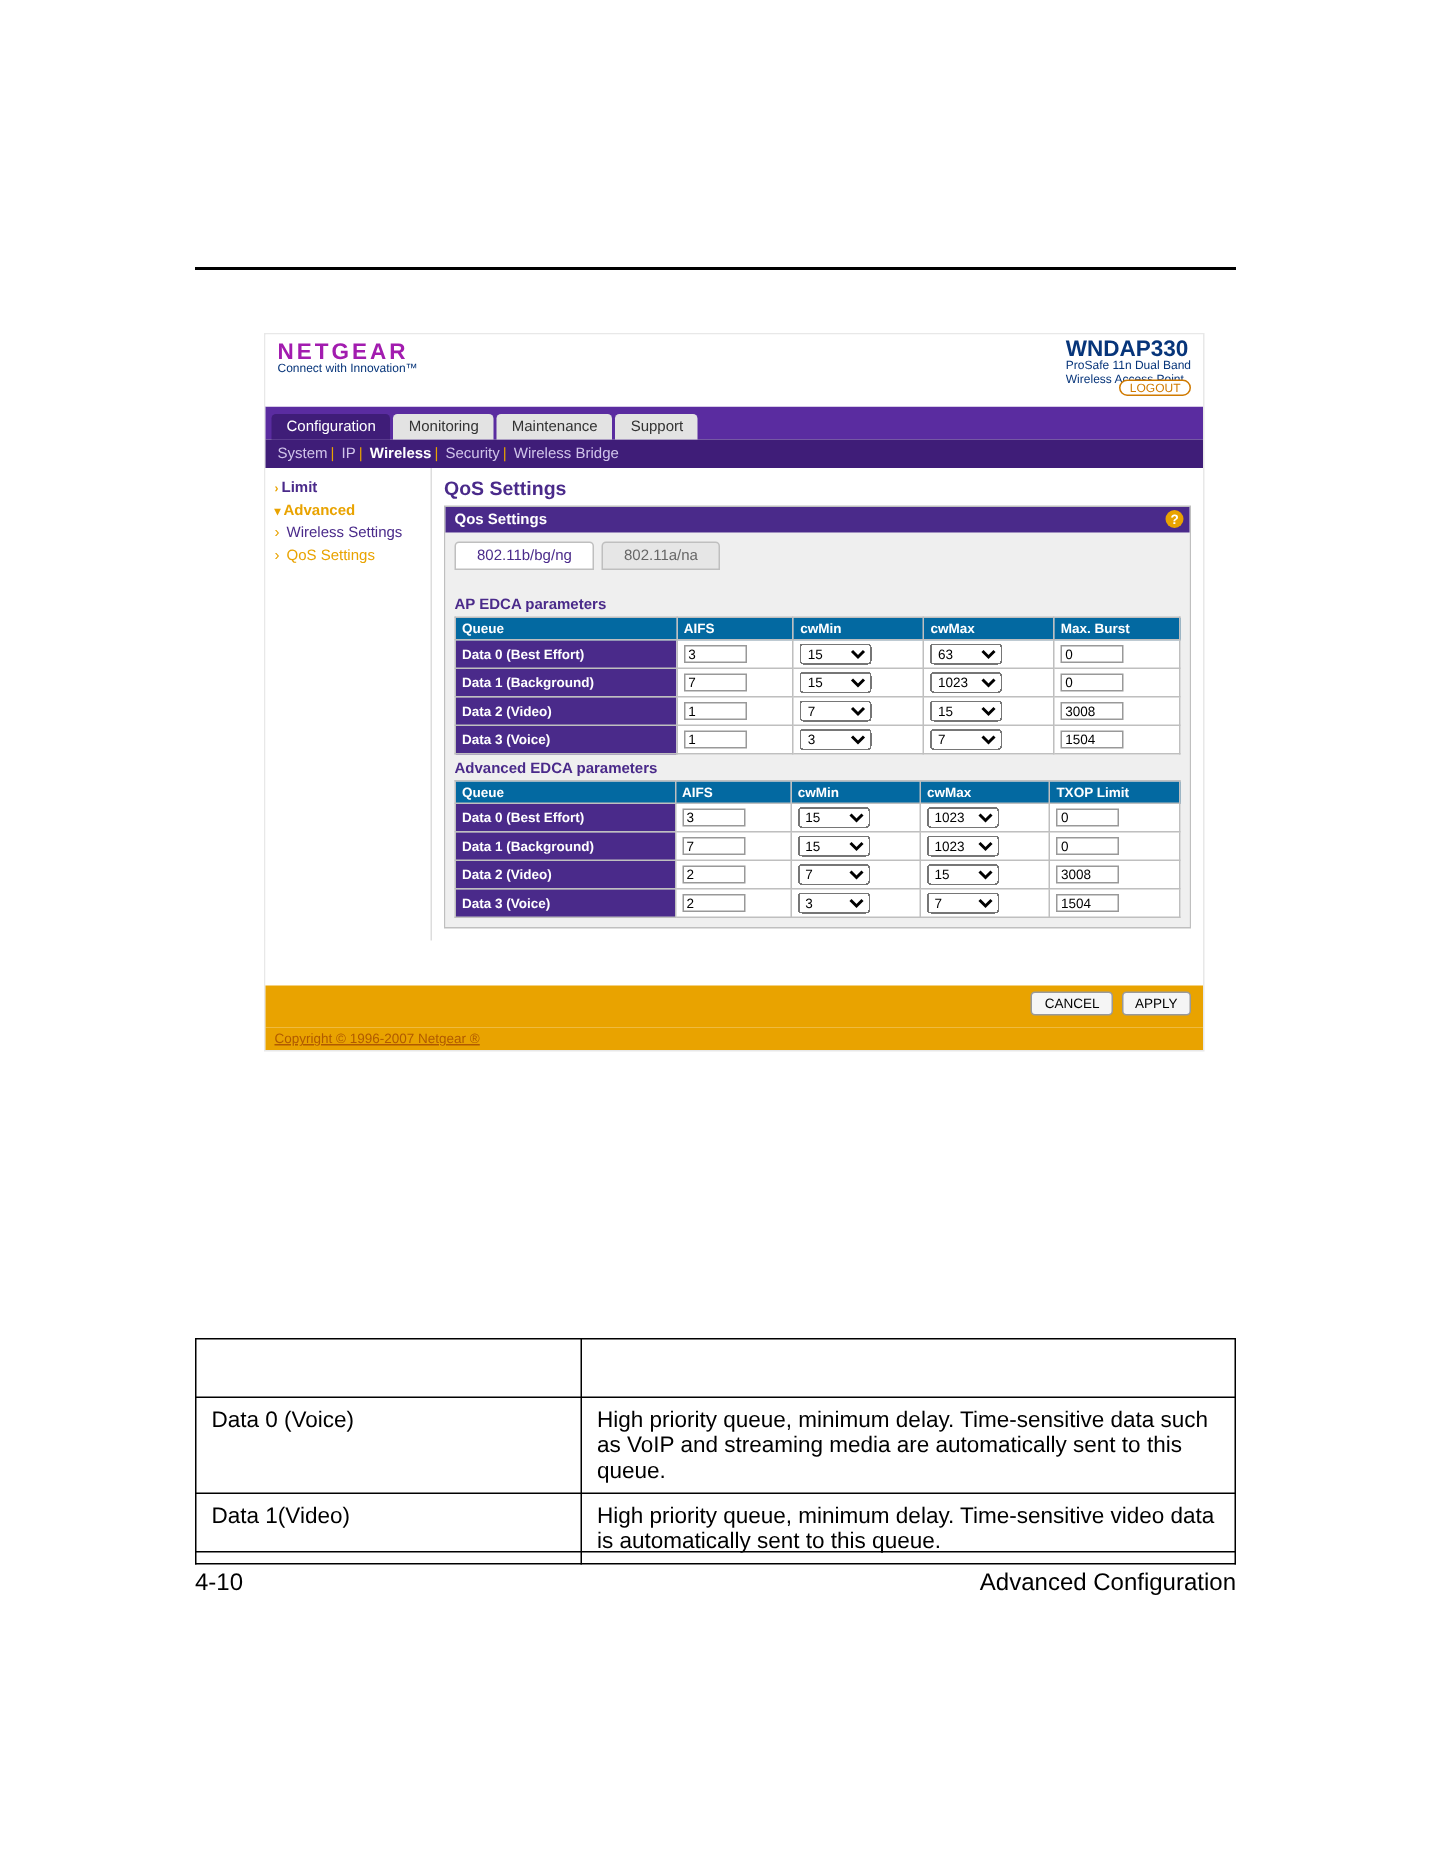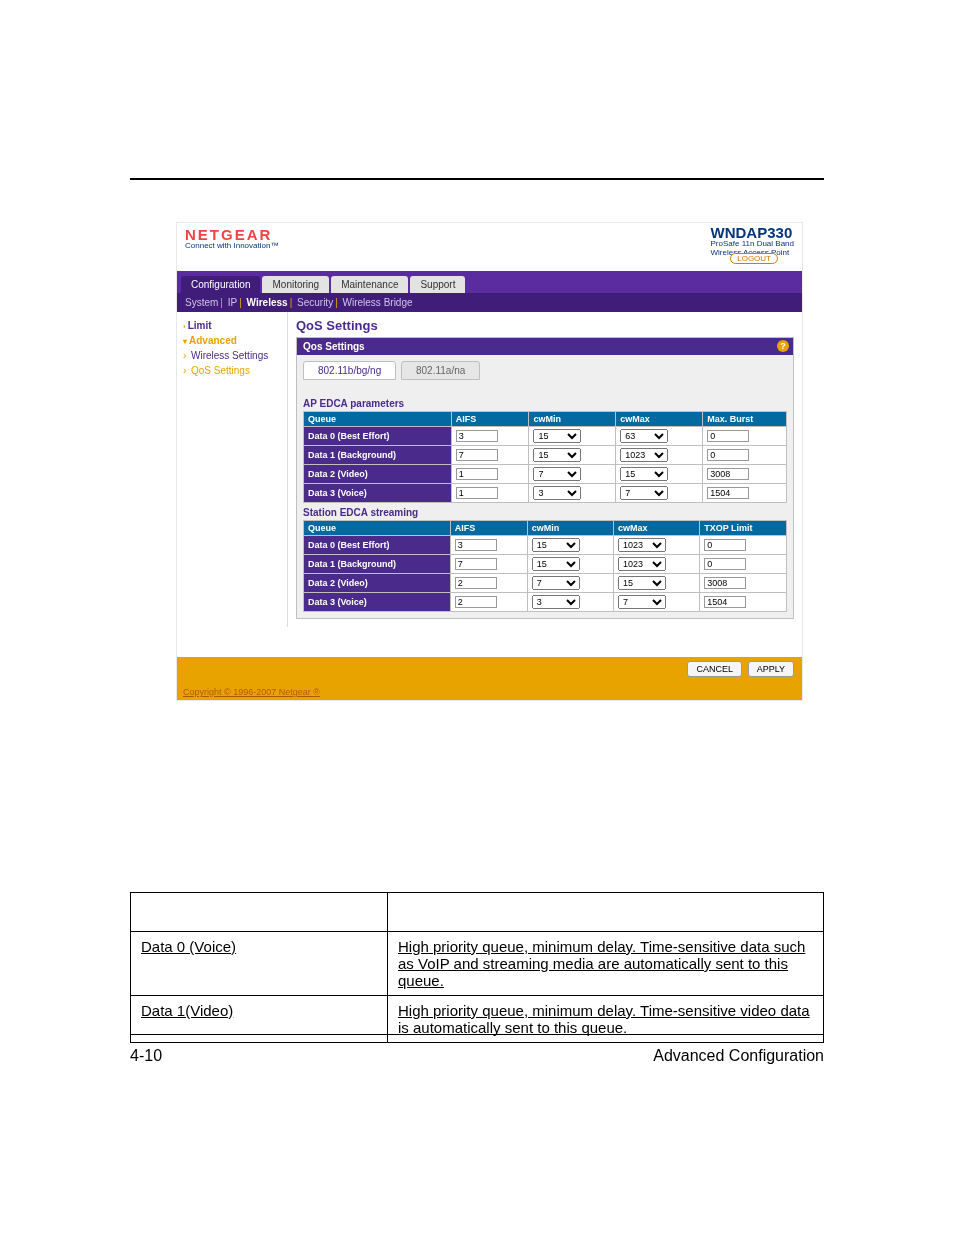--- a/index.html
+++ b/index.html
@@ -34,21 +34,21 @@
     box-sizing: border-box;
     background: #fff;
   }
   .shot-hdr {
     height: 44px;
     background: #fff;
     position: relative;
     padding: 4px 8px 0 8px;
   }
   .brand {
-    color: #ef4444;
+    color: #a21caf;
     font-weight: bold;
     font-size: 15px;
     letter-spacing: 2px;
     line-height: 1;
   }
   .tagline {
     color: #07357a;
     font-size: 8px;
     line-height: 1;
   }
@@ -64,21 +64,21 @@
     font-size: 15px;
     line-height: 1;
   }
   .model-sub {
     color: #07357a;
     font-size: 8px;
     line-height: 1.1;
   }
   .logout {
     position: absolute;
-    right: 24px;
+    right: 8px;
     top: 30px;
     font-size: 8px;
     color: #d07a00;
     border: 1px solid #d07a00;
     border-radius: 6px;
     padding: 0 6px;
     background: #fff;
   }
   .tabbar {
     background: #5a2ca0;
@@ -222,21 +222,20 @@
     padding: 2px 6px 3px 6px;
     text-decoration: underline;
   }
 
   
   .desc-table-wrap {
     position: absolute;
     top: 892px;
     left: 130px;
     right: 130px;
-    text-decoration: underline;
   }
   table.desc {
     width: 100%;
     border-collapse: collapse;
   }
   table.desc td, table.desc th {
     border: 1.5px solid #000;
     padding: 6px 10px;
     font-size: 15px;
     vertical-align: top;
@@ -341,21 +340,21 @@
             <tr>
               <td class="qn">Data 3 (Voice)</td>
               <td><input class="inp" value="1" style=""></td>
               <td><select class="sel"><option>3</option></select></td>
               <td><select class="sel"><option>7</option></select></td>
               <td><input class="inp" value="1504" style=""></td>
             </tr>
           </tbody>
               </table>
 
-          <div class="sect-label">Station EDCA streaming</div>
+          <div class="sect-label">Advanced EDCA parameters</div>
           <table class="edca">
             <tbody>
                   <tr>
               <th>Queue</th>
               <th>AIFS</th>
               <th>cwMin</th>
               <th>cwMax</th>
               <th>TXOP Limit</th>
             </tr>
             <tr>

